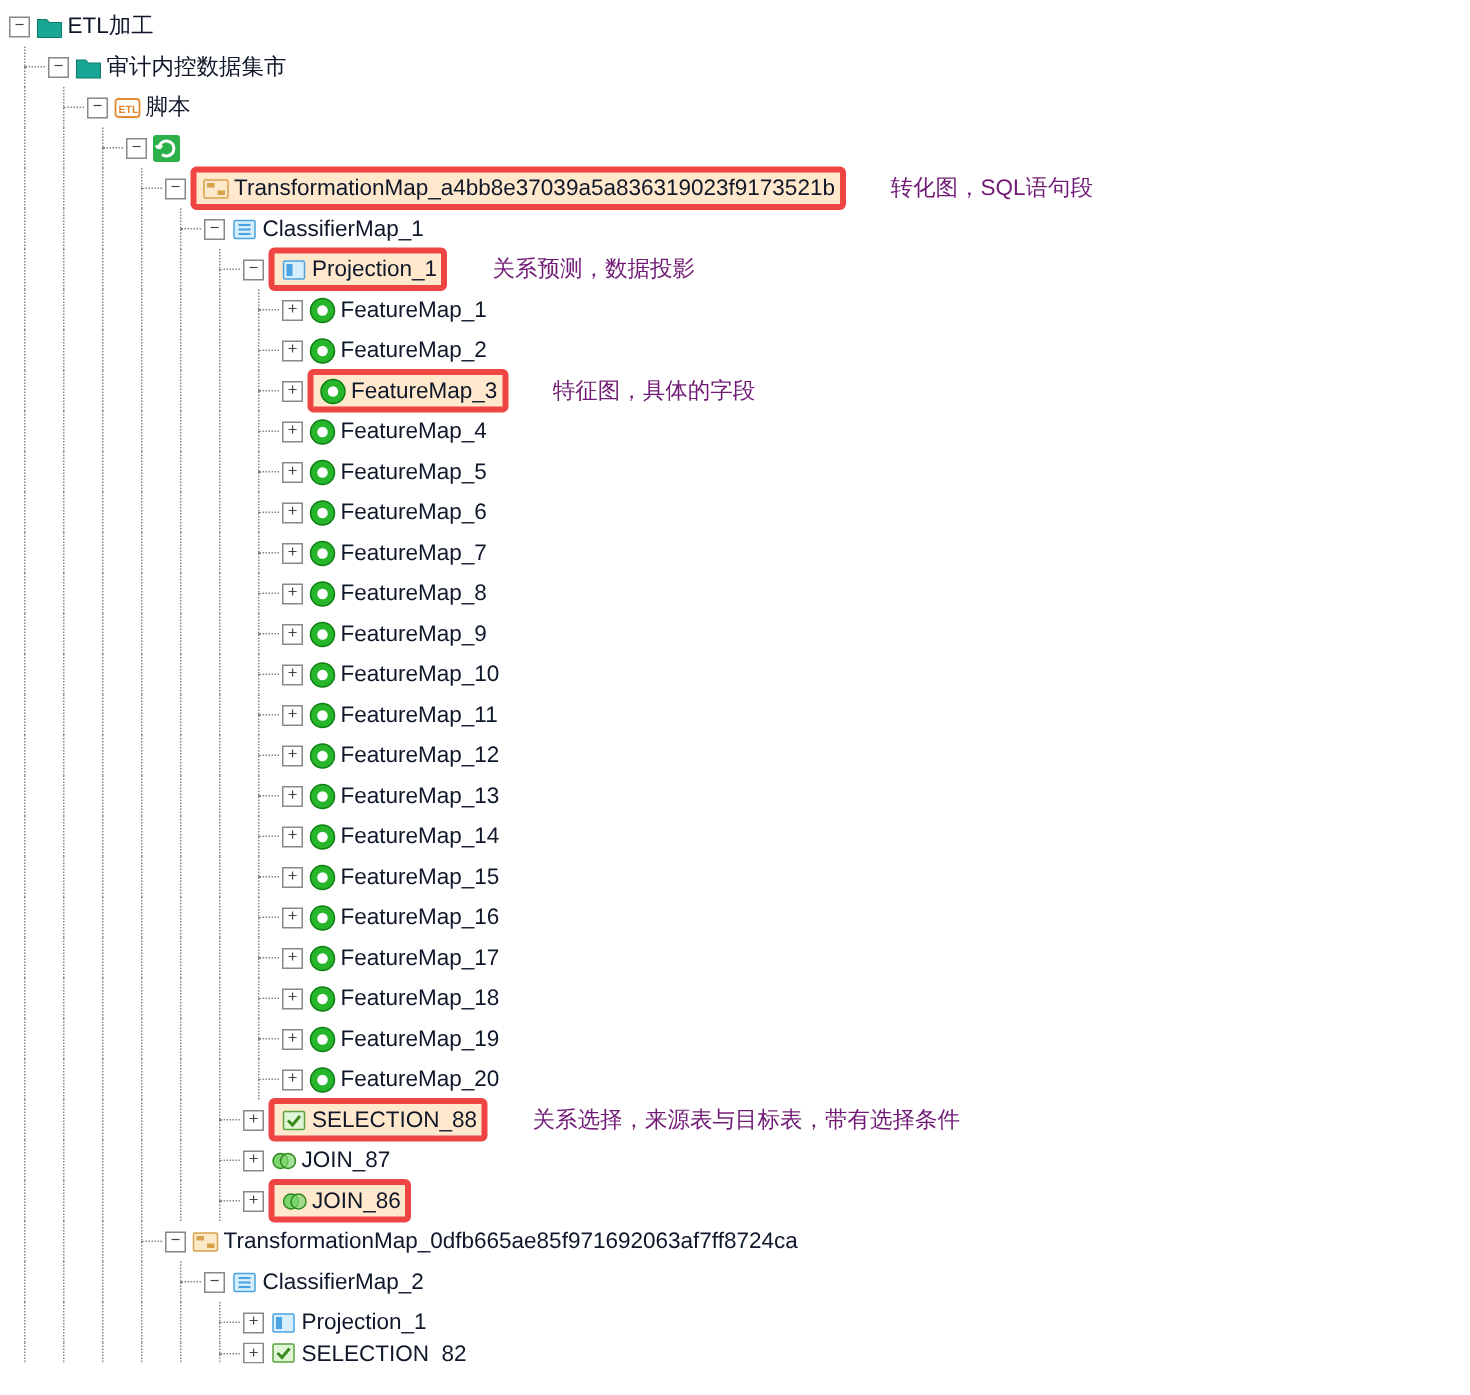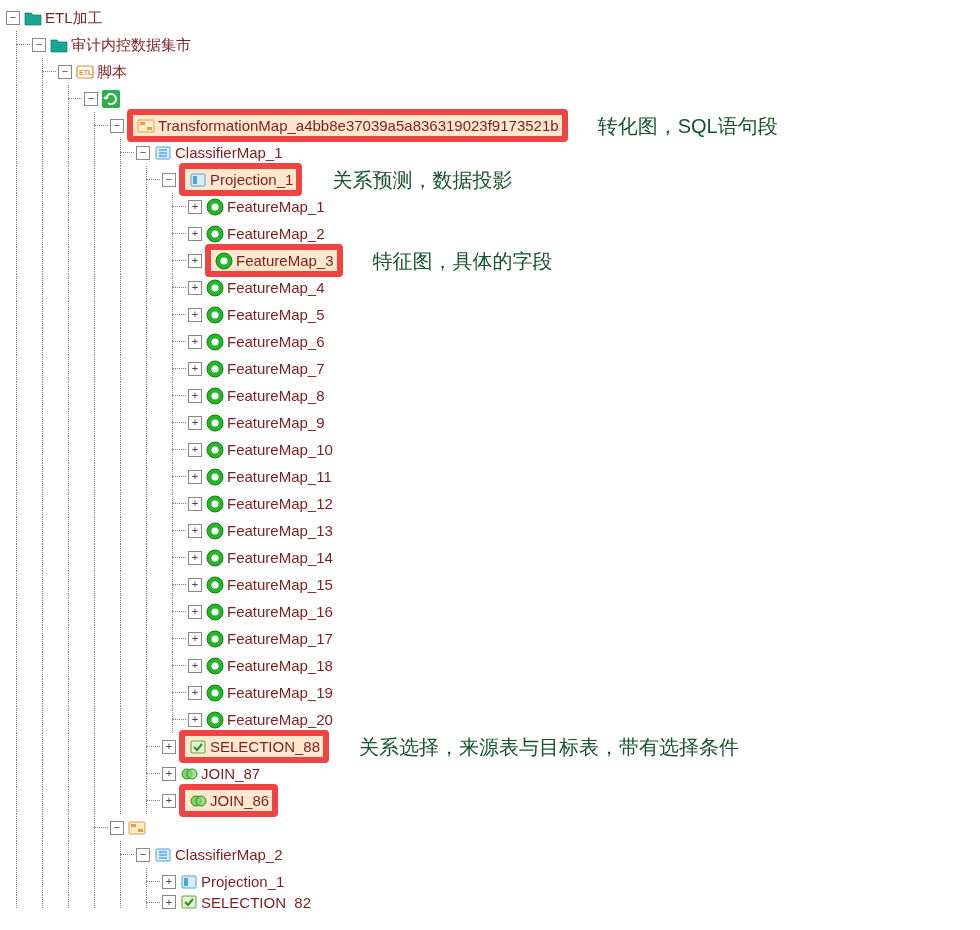--- a/index.html
+++ b/index.html
@@ -59,33 +59,33 @@
   }
   .ico {
     width: 20px; height: 18px;
     display: inline-flex;
     align-items: center;
     justify-content: center;
     margin-right: 2px;
     flex-shrink: 0;
   }
   .ico svg { width: 18px; height: 18px; }
-  .label { color: #7f1d1d; }
+  .label { color: #0f172a; }
   .hl {
     background: #ffe8cc;
-    border: 6px solid #ef4444;
+    border: 4px solid #ef4444;
     border-radius: 4px;
     padding: 0 3px;
     display: inline-flex;
     align-items: center;
   }
   .annot {
-    color: #14532d;
+    color: #701a75;
     margin-left: 30px;
-    font-size: 20px;
+    font-size: 15px;
   }
 </style>
 </head>
 <body>
 
 <svg width="0" height="0" style="position:absolute">
   <defs>
     <g id="i-folder-teal">
       <path d="M1 4 h6 l2 2 h8 v10 h-16 z" fill="#1aa694" stroke="#0d7a6c" stroke-width="0.7"></path>
     </g>
@@ -609,20 +609,21 @@
     <span class="indent vline-solid"></span>
       <span class="indent vline-solid"></span>
       <span class="indent vline-solid"></span>
       <span class="indent vline-solid tee"></span>
     <span class="expander">−</span>
     <span class="ico">
         <svg>
           <use href="#i-tmap"></use>
         </svg>
       </span>
+    <span class="label">TransformationMap_0dfb665ae85f971692063af7ff8724ca</span>
   </div>
 
   <div class="row">
     <span class="indent vline-solid"></span>
       <span class="indent vline-solid"></span>
       <span class="indent vline-solid"></span>
       <span class="indent vline-solid"></span>
       <span class="indent vline-solid tee"></span>
     <span class="expander">−</span>
     <span class="ico">

